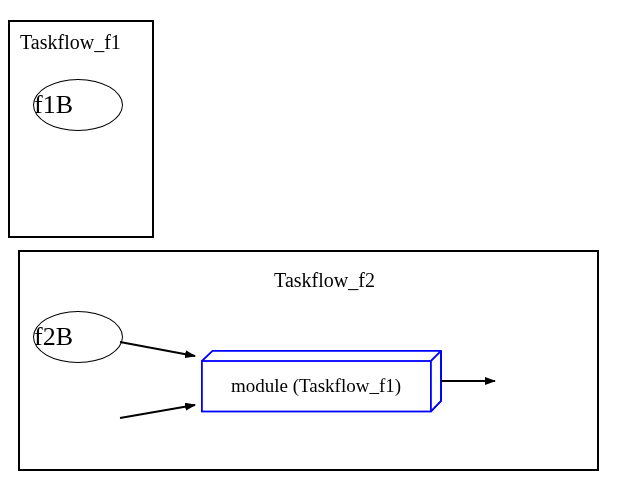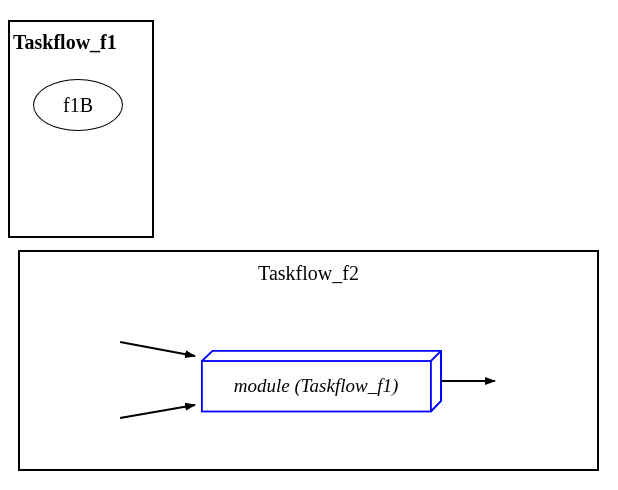--- a/index.html
+++ b/index.html
@@ -25,34 +25,32 @@
     position: absolute;
     width: 100%;
     text-align: center;
     font-size: 20px;
     color: #000000;
     line-height: 1;
     white-space: nowrap;
   }
   .cluster-label.left {
     text-align: left;
-    padding-left: 3px;
+    padding-left: 10px;
     box-sizing: border-box;
-    font-weight: bold;
   }
   .node-ellipse {
     position: absolute;
     border: 1.6px solid #000000;
     border-radius: 50%;
     background: #ffffff;
     box-sizing: border-box;
     display: flex;
     align-items: center;
-    justify-content: center;
-    font-size: 20px;
+    font-size: 26px;
     color: #000000;
   }
   .box3d-wrap {
     position: absolute;
   }
   .box3d-wrap svg {
     display: block;
     overflow: visible;
   }
   .box3d-label {
@@ -86,41 +84,44 @@
   <div class="cluster" style="left:8px; top:20px; width:146px; height:218px;">
     <div class="cluster-label left" style="top:10px;">Taskflow_f1</div>
   </div>
 
   <div class="node-ellipse" style="left:33px; top:79px; width:90px; height:52px;">
     <span>f1B</span>
   </div>
 
 
   <div class="cluster" style="left:18px; top:250px; width:581px; height:221px;">
-    <div class="cluster-label" style="top:11px;">Taskflow_f2</div>
+    <div class="cluster-label" style="top:18px;padding-left:16px;">Taskflow_f2</div>
   </div>
 
+  <div class="node-ellipse" style="left:33px; top:311px; width:90px; height:52px;">
+    <span>f2B</span>
+  </div>
 
 
 
   <div class="box3d-wrap" style="left:201px; top:350px; width:230px; height:62px;">
     <svg width="242" height="74" viewBox="0 0 242 74">
 
       <polygon points="0,11 11,0 241,0 241,51 230,62 0,62" fill="#ffffff" stroke="none"></polygon>
 
       <rect x="0.9" y="11" width="229" height="50.5" fill="#ffffff" stroke="#0000ff" stroke-width="1.8"></rect>
 
       <polyline points="0.9,11 11.5,0.9 240,0.9 240,51 229.9,61.5" fill="none" stroke="#0000ff" stroke-width="1.8"></polyline>
 
       <line x1="240" y1="0.9" x2="240" y2="51" stroke="#0000ff" stroke-width="1.8"></line>
 
       <line x1="229.9" y1="11" x2="240" y2="0.9" stroke="#0000ff" stroke-width="1.8"></line>
       <line x1="229.9" y1="61.5" x2="240" y2="51" stroke="#0000ff" stroke-width="1.8"></line>
     </svg>
-    <div class="box3d-label" style="width:230px; height:62px; top:5px;font-style:italic;">module (Taskflow_f1)</div>
+    <div class="box3d-label" style="width:230px; height:62px; top:5px;">module (Taskflow_f1)</div>
   </div>
 
   <svg class="edge-layer" viewBox="0 0 618 490">
     <defs>
       <marker id="arrowhead" markerWidth="11" markerHeight="8" refX="10" refY="4" orient="auto" markerUnits="userSpaceOnUse">
         <polygon points="0,0 11,4 0,8" fill="#000000"></polygon>
       </marker>
     </defs>
     <g>
       <line x1="120" y1="342" x2="195" y2="356" stroke="#000000" stroke-width="2" marker-end="url(#arrowhead)"></line>

